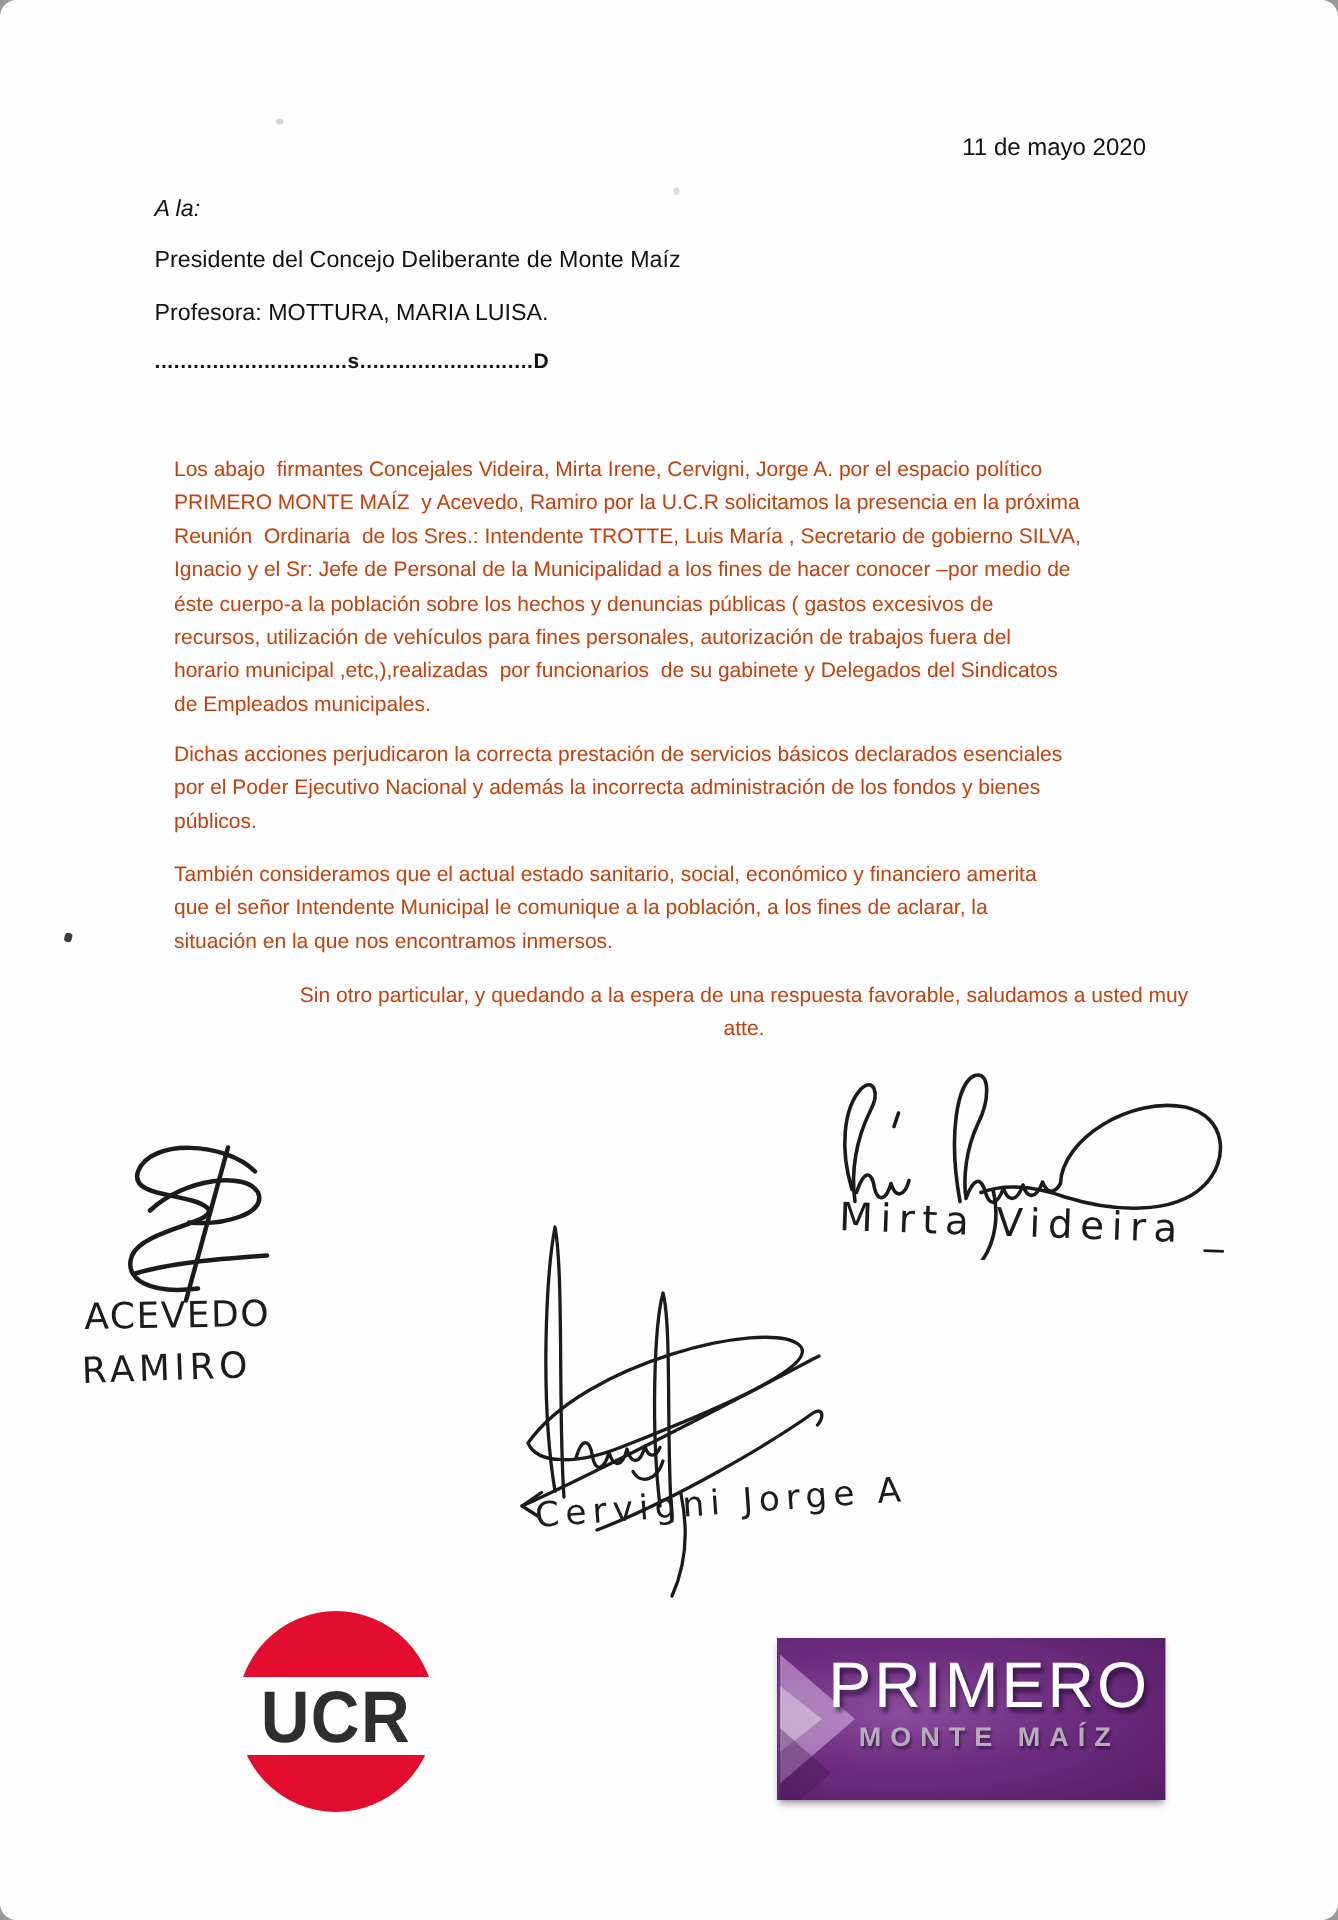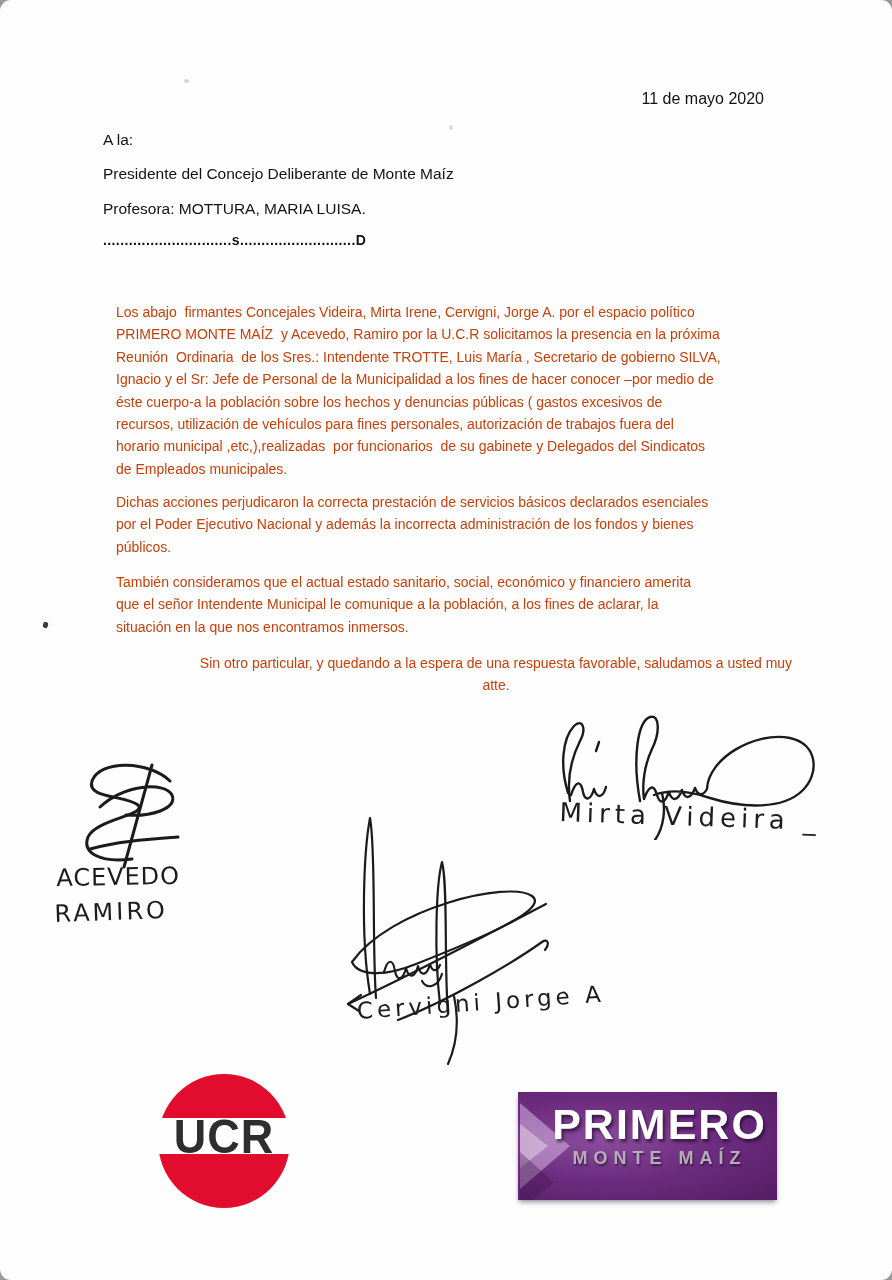--- a/index.html
+++ b/index.html
@@ -13,21 +13,21 @@
     color:#151515;
     border-radius:11px;
   }
   .abs{position:absolute;}
   .date{
     left:500px;top:90px;width:264px;
     text-align:right;
     font-size:16px;font-weight:400;color:#121212;
   }
   .hline{left:103px;font-size:15.5px;color:#121212;white-space:pre;}
-  .salutation{top:131px;}
+  .salutation{top:131px;font-style:italic;}
   .recipient-title{top:165px;}
   .recipient-name{top:200px;}
   .sd-line{top:232px;letter-spacing:.4px;font-weight:700;font-size:14px;}
   .para{
     left:116px;width:760px;
     font-size:14px;line-height:22.4px;
     white-space:pre;color:#c2410c;
   }
   .p1{top:301px;}
   .p2{top:491px;}
@@ -43,40 +43,40 @@
   .acevedo-2{left:54px;top:900px;font-size:24px;letter-spacing:3px;transform:rotate(-2deg);}
   .cervigni-name{left:356px;top:998px;font-size:23px;letter-spacing:4px;transform:rotate(-4deg);}
   
   .speck{border-radius:50%;}
   .speck1{left:184px;top:79px;width:5px;height:4px;background:#d4d4d4;}
   .speck2{left:449px;top:125px;width:4px;height:5px;background:#dadada;}
   .speck3{left:43px;top:622px;width:5px;height:6px;background:#3c3c3c;border-radius:2px;transform:rotate(15deg);}
   
   .ucr{left:158px;top:1074px;width:132px;height:134px;}
   .ucr-circle{position:absolute;left:0;top:0;right:0;bottom:0;background:#e20c2f;border-radius:50%;}
-  .ucr-band{position:absolute;left:-3px;right:-3px;top:44px;height:36px;background:#fefefe;display:flex;align-items:center;justify-content:center;}
+  .ucr-band{position:absolute;left:-3px;right:-3px;top:44px;height:52px;background:#fefefe;display:flex;align-items:center;justify-content:center;}
   .ucr-text{font-size:45px;font-weight:700;color:#2e2e2e;letter-spacing:1px;line-height:1;transform:scaleY(1.08);}
   
   .pmm{
     left:518px;top:1092px;width:259px;height:108px;
     background:radial-gradient(ellipse at 32% 45%, #8a4d9c 0%, #6e2d80 45%, #531d63 100%);
     box-shadow:0 3px 5px -1px rgba(40,20,50,.5);
     overflow:hidden;
   }
   .chev1{position:absolute;left:2px;top:11px;width:0;height:0;
     border-top:43px solid transparent;border-bottom:43px solid transparent;
     border-left:50px solid rgba(235,210,245,.45);}
   .chev2{position:absolute;left:2px;top:32px;width:0;height:0;
     border-top:22px solid transparent;border-bottom:22px solid transparent;
     border-left:28px solid rgba(255,255,255,.35);}
   .chev3{position:absolute;left:2px;top:60px;width:0;height:0;
     border-top:30px solid transparent;border-bottom:30px solid transparent;
     border-left:34px solid rgba(60,20,75,.35);}
   .pmm-text{position:absolute;left:30px;right:6px;top:9px;text-align:center;}
-  .pmm-line1{font-size:43px;font-weight:700;color:#ffffff;letter-spacing:2px;line-height:46px;
+  .pmm-line1{font-size:43px;font-weight:400;color:#ffffff;letter-spacing:2px;line-height:46px;
     text-shadow:2px 3px 3px rgba(25,5,35,.6);}
   .pmm-line2{font-size:18px;font-weight:700;color:#b6adb9;letter-spacing:6px;line-height:22px;margin-top:0;
     text-shadow:1px 2px 2px rgba(25,5,35,.55);}
 </style>
 </head>
 <body>
 
 <div class="page">
 
   <div class="abs date">11 de mayo 2020</div>

